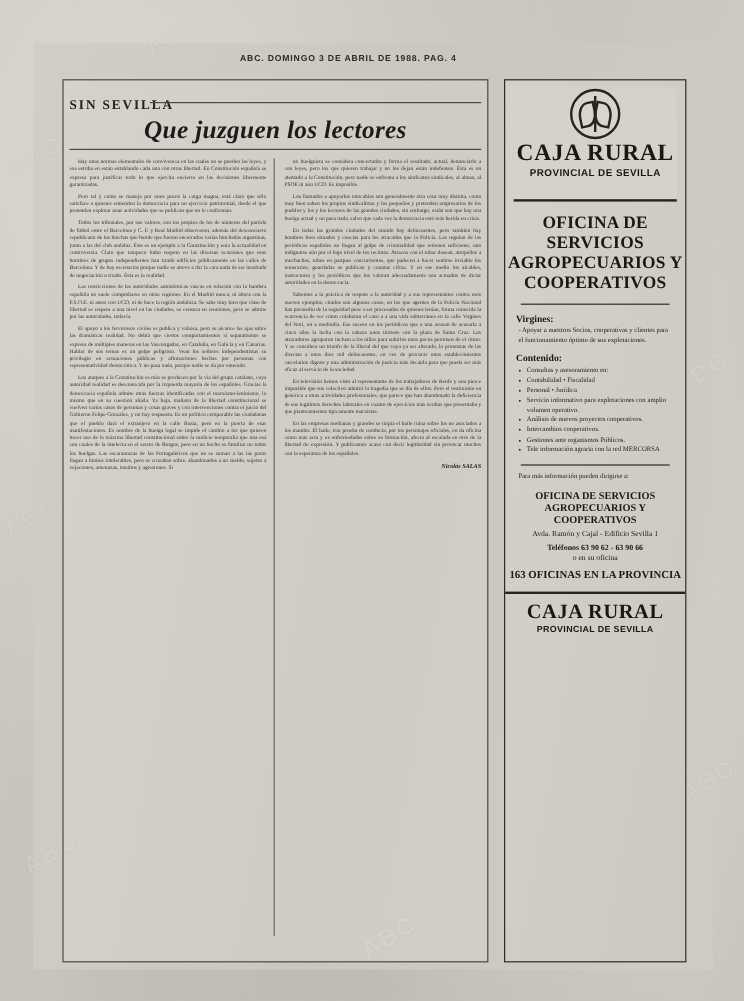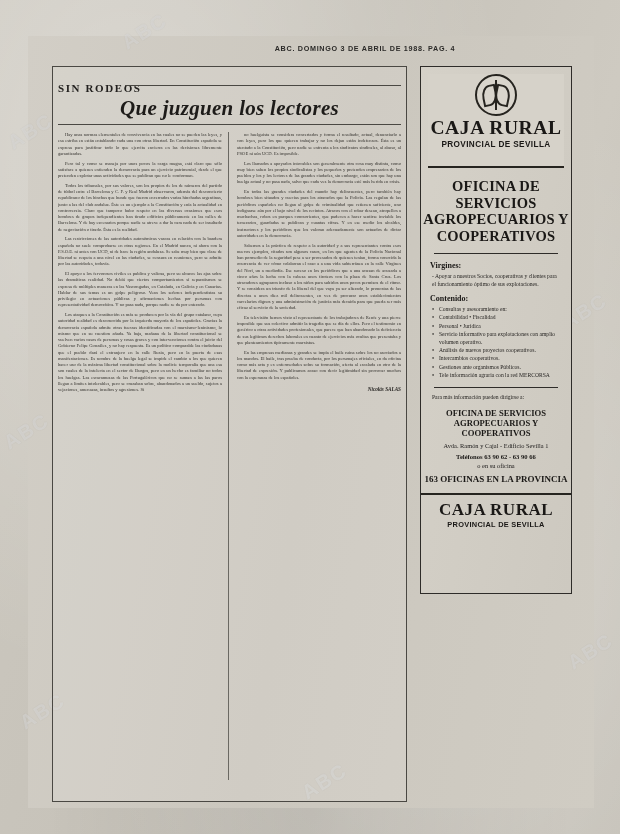--- a/index.html
+++ b/index.html
@@ -38,21 +38,21 @@
     left: 28px; top: 36px;
     width: 566px; height: 772px;
     background: linear-gradient(100deg,#d2cec6,#cbc7be 50%,#d0ccc3);
   }
 
   
   #masthead {
     position: absolute;
     left: 200px; top: 44px;
     width: 330px;
-    text-align: center;
+    text-align: left;
     font-family: "Liberation Sans", sans-serif;
     font-size: 7.2px;
     font-weight: bold;
     letter-spacing: 0.7px;
     color: #2b2a28;
     white-space: nowrap;
   }
 
   
   #editorial {
@@ -129,21 +129,21 @@
     position: absolute;
     left: 228px; top: 132px;
     width: 1px; height: 648px;
     background: #6a6862;
   }
 
   
   #ad {
     position: absolute;
     left: 420px; top: 66px;
-    width: 152px; height: 528px;
+    width: 152px; height: 736px;
     border: 1.5px solid #2e2c29;
     background: linear-gradient(100deg,#d5d1c8,#cdc9c0);
     box-sizing: border-box;
     text-align: center;
     color: #1c1a18;
     font-family: "Liberation Serif", serif;
   }
   #ad-logo-box {
     margin: 7px auto 0 auto;
     width: 136px;
@@ -324,21 +324,21 @@
   <div class="wm wm-sm" style="left:18px; top:700px;">ABC</div>
   <div class="wm wm-sm" style="left:300px; top:770px;">ABC</div>
   <div class="wm wm-sm" style="left:560px; top:300px;">ABC</div>
   <div class="wm wm-sm" style="left:566px; top:640px;">ABC</div>
   <div class="wm wm-sm" style="left:120px; top:20px;">ABC</div>
 
   <div id="masthead">ABC. DOMINGO 3 DE ABRIL DE 1988. PAG. 4</div>
 
   <div id="editorial"></div>
   <div id="sinrodeos-wrap">
-    <span id="sinrodeos">SIN RODEOS</span>
+    <span id="sinrodeos">SIN SEVILLA</span>
   </div>
   <div id="sinrodeos-rule"></div>
   <div id="headline">Que juzguen los lectores</div>
   <div id="headline-rule"></div>
   <div id="col-rule"></div>
 
   <div id="col-left" class="col">
       <p>Hay unas normas elementales de convivencia en las cuales no se pueden las leyes, y esa estriba en están entablando cada una con otras libertad. En Constitución española se expresa para justificar todo lo que ejercita encierra en las decisiones libremente garantizadas.</p>
       <p>Pero tal y como se maneja por unos pocos la carga magna, está claro que sólo satisface a quienes entienden la democracia para un ejercicio patrimonial, desde el que pretenden explotar unas actividades que se publican que no le conforman.</p>
       <p>Todos los tribunales, por sus valores, son los propios de los de números del partido de fútbol entre el Barcelona y C. F. y Real Madrid observaron, además del desconcierto republicano de los hinchas que hunde que fueron encerrados varias hinchadas argentinas, junto a las del club andaluz. Éste es un ejemplo a la Constitución y enía la actualidad en controversia. Claro que tampoco hubo respeto en las diversas ocasiones que esos hombres de grupos independientes han tirado edificios públicamente en las calles de Barcelona. Y de hay escenarios porque nadie se atreve a dar la cara nada de ser insultado de negociación o tirado. Ésta es la realidad.</p>

